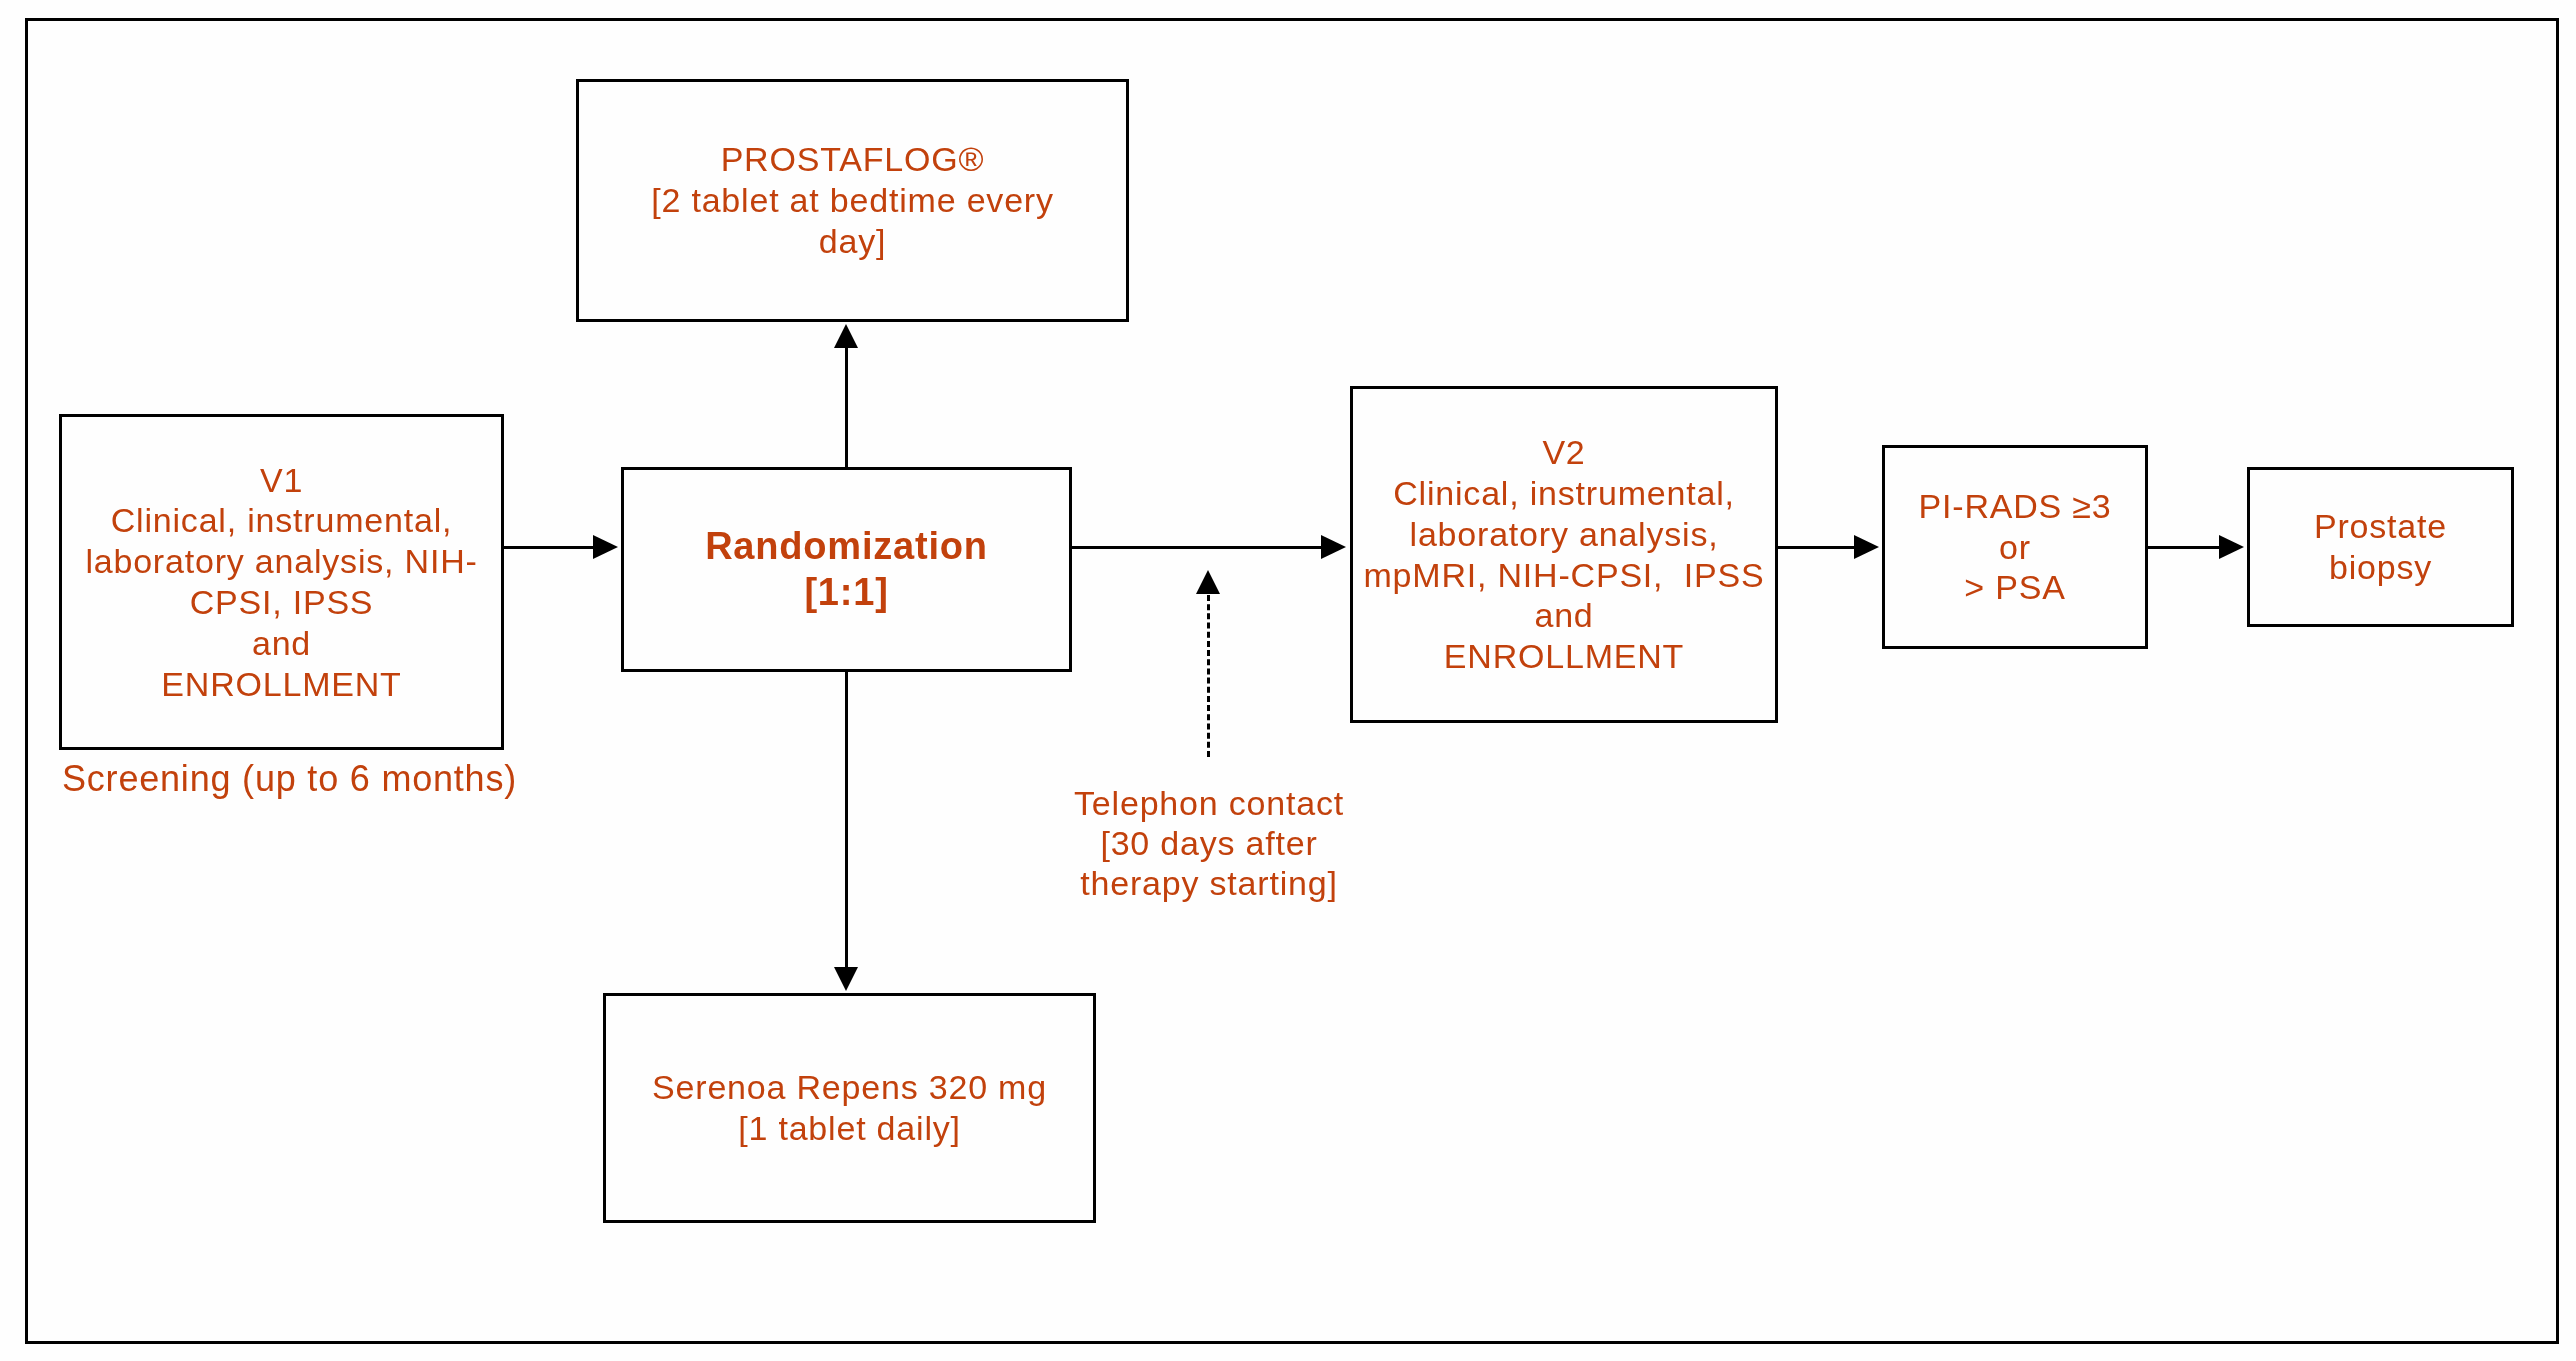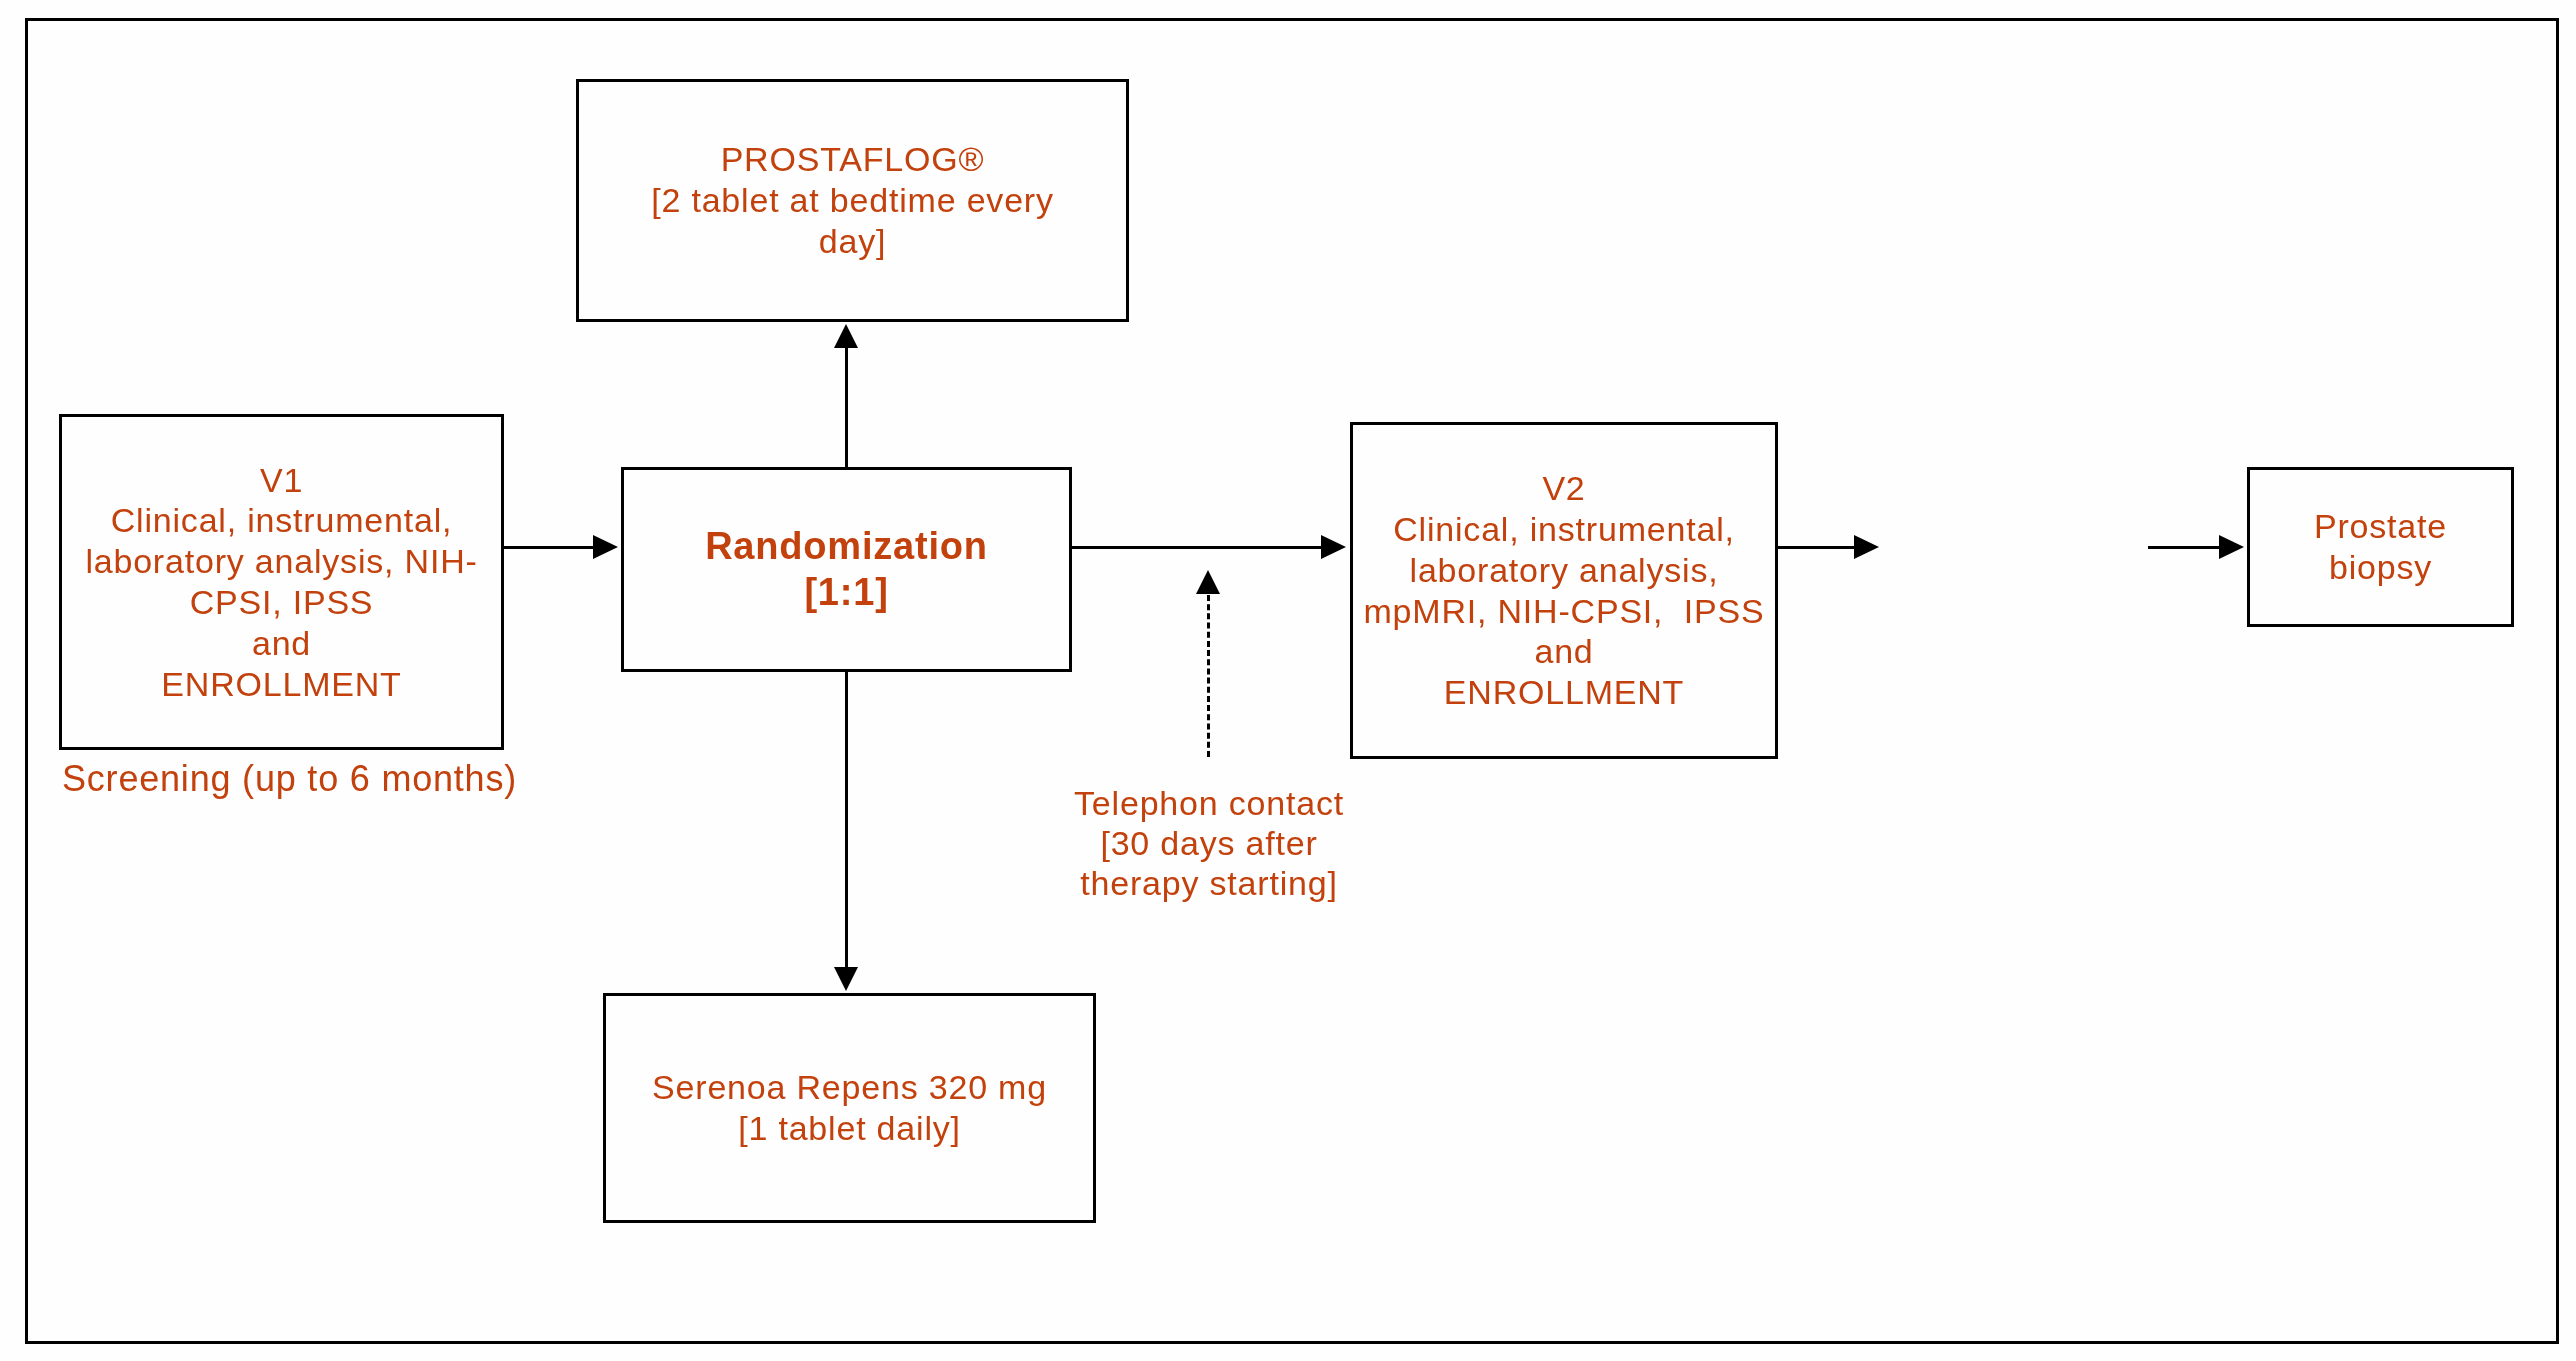--- a/index.html
+++ b/index.html
@@ -34,21 +34,21 @@
     text-align: center;
     font-size: 34px;
     line-height: 1.2;
     letter-spacing: 0.8px;
   }
   .node-prostaflog   { left: 576px;  top: 79px;   width: 553px; height: 243px; }
   .node-v1           { left: 59px;   top: 386px;  width: 445px; height: 336px; margin-top: 28px; }
   .node-randomization{ left: 621px;  top: 467px;  width: 451px; height: 205px; font-weight: bold; }
   .node-randomization .node-text { font-size: 38px; }
   .node-serenoa      { left: 603px;  top: 993px; width: 493px; height: 230px; }
-  .node-v2           { left: 1350px; top: 386px;  width: 428px; height: 337px; margin-top: 36px; }
+  .node-v2           { left: 1350px; top: 386px;  width: 428px; height: 337px; }
   .node-pirads       { left: 1882px; top: 445px;  width: 266px; height: 204px; }
   .node-biopsy       { left: 2247px; top: 467px;  width: 267px; height: 160px; }
 
   
   .arrow-line-h { position: absolute; height: 3.3px; background: #000000; }
   .arrow-line-v { position: absolute; width: 3.3px;  background: #000000; }
   .arrow-line-v-dashed { position: absolute; width: 0; border-left: 3.3px dashed #000000; }
   .ah { position: absolute; width: 0; height: 0; }
   .ah-right { border-top: 12.3px solid transparent; border-bottom: 12.3px solid transparent; border-left: 25px solid #000000; }
   .ah-up    { border-left: 12.3px solid transparent; border-right: 12.3px solid transparent; border-bottom: 24.5px solid #000000; }
@@ -108,20 +108,25 @@
 [1 tablet daily]</span>
   </div>
   <div class="node node-v2">
     <span class="node-text">V2
 Clinical, instrumental,
 laboratory analysis,
 mpMRI, NIH-CPSI,  IPSS
 and
 ENROLLMENT</span>
   </div>
+  <div class="node node-pirads">
+    <span class="node-text">PI-RADS ≥3
+or
+&gt; PSA</span>
+  </div>
   <div class="node node-biopsy">
     <span class="node-text">Prostate
 biopsy</span>
   </div>
 
   <div>
     <div class="arrow-line-h a1-line"></div>
     <div class="ah ah-right a1-head"></div>
   </div>
   <div>

